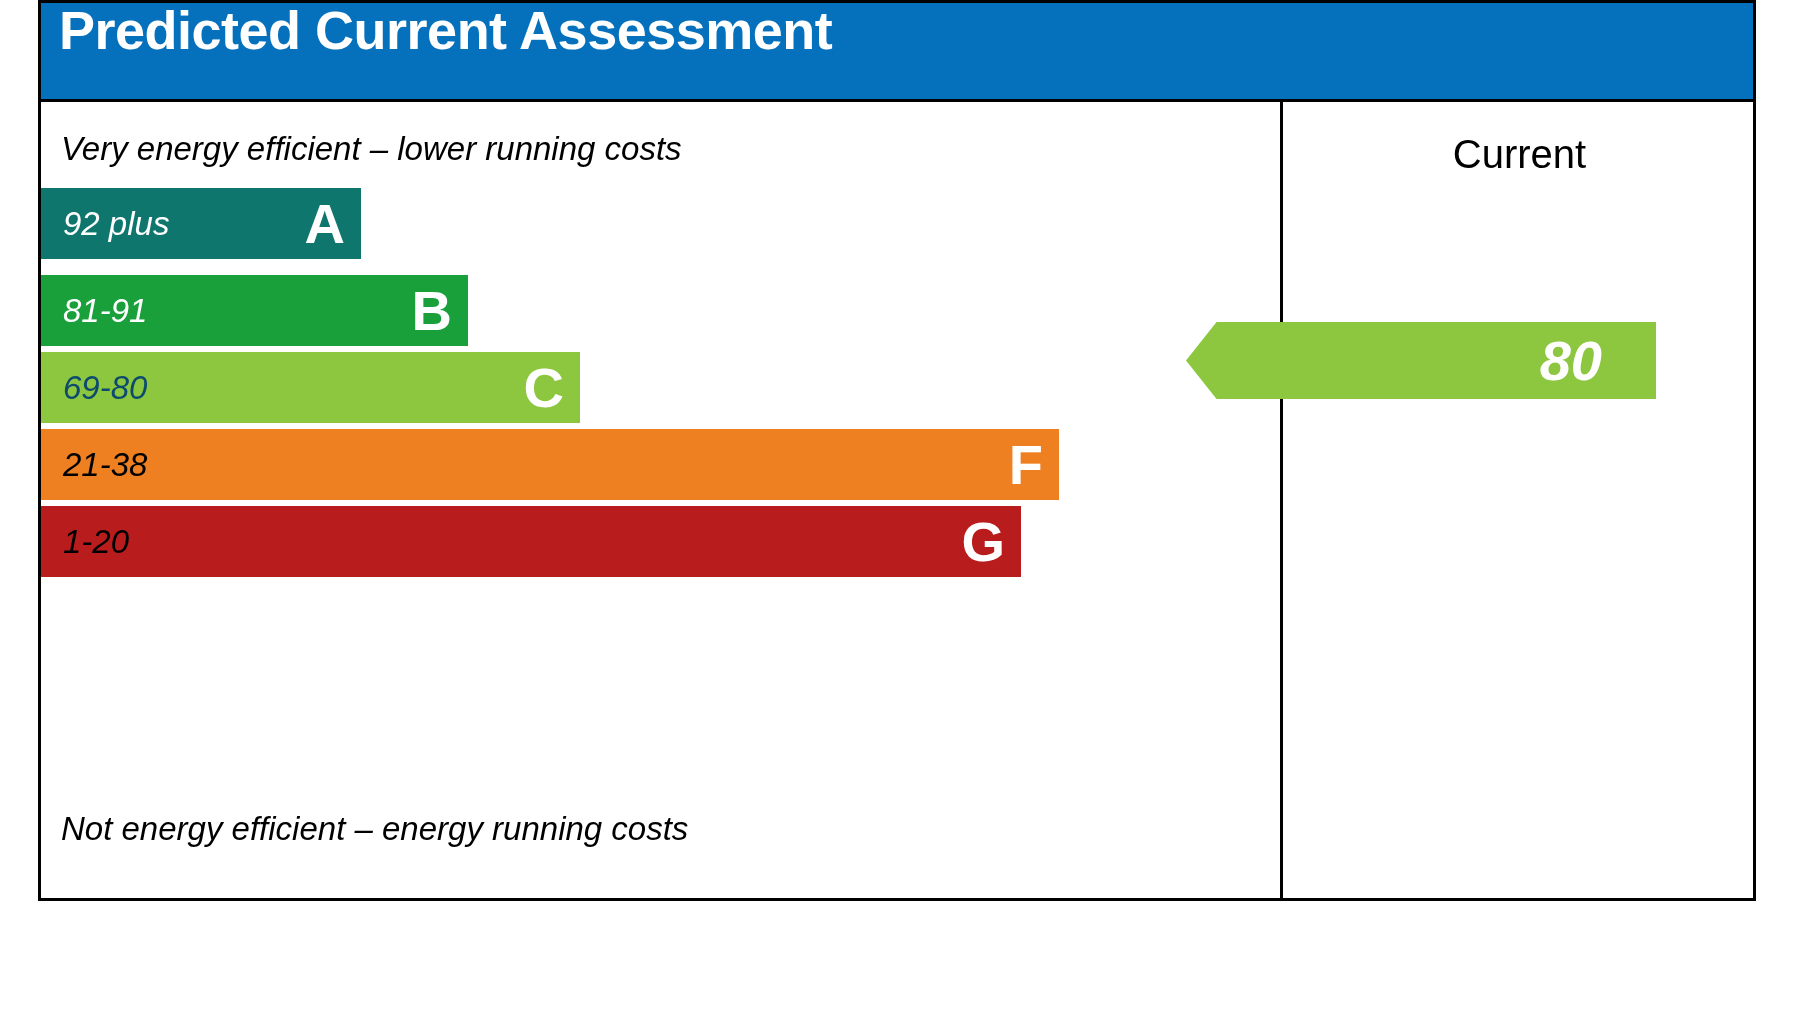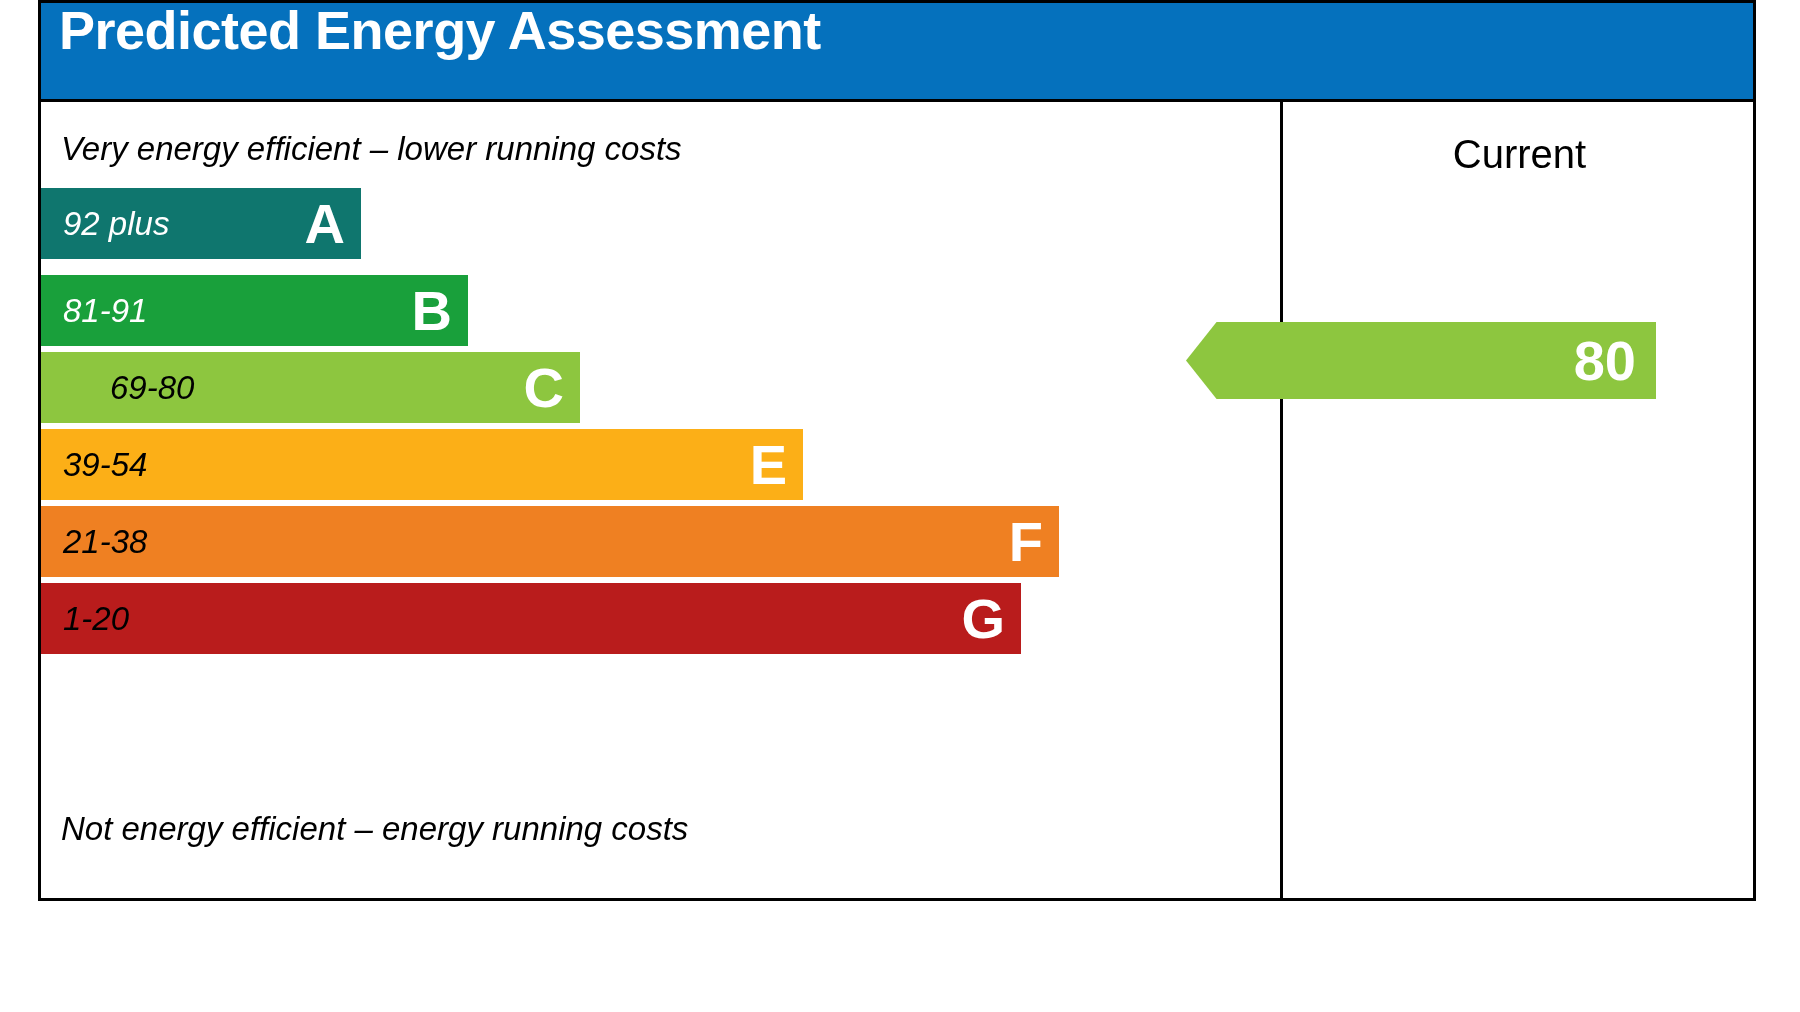--- a/index.html
+++ b/index.html
@@ -129,61 +129,58 @@
     color: #000000;
   }
 
   .rating-arrow {
     position: absolute;
     height: 77px;
     display: flex;
     align-items: center;
     justify-content: flex-end;
     box-sizing: border-box;
-    padding-right: 20px;
+    padding-right: 54px;
     clip-path: polygon(0% 50%, 6.5% 0%, 100% 0%, 100% 100%, 6.5% 100%);
+    font-style: italic;
   }
   .rating-arrow .value {
     font-size: 56px;
     font-weight: bold;
     color: #ffffff;
     line-height: 1;
   }
 </style>
 </head>
 <body>
 
 <div id="epc-chart">
 
   <div class="banner">
-    <div class="banner-title">Predicted Energy Assessment</div>
+    <div class="banner-title">Predicted Current Assessment</div>
   </div>
 
   <div class="body-area">
 
     <div class="left-pane">
 
       <div class="caption caption-top">Very energy efficient – lower running costs</div>
 
       <div class="bands" id="bands-container">
           <div class="band" style="width: 320px; background: #0f766e;">
             <span class="band-range" style="color: rgb(255, 255, 255);">92 plus</span>
             <span class="band-letter">A</span>
           </div>
           <div class="band" style="width: 427px; background: rgb(25, 160, 59); margin-top: 16px;">
             <span class="band-range" style="color: rgb(255, 255, 255);">81-91</span>
             <span class="band-letter">B</span>
           </div>
           <div class="band" style="width: 539px; background: rgb(141, 198, 63);">
-            <span class="band-range" style="color: #000000; margin-left: 47px;">69-80</span>
+            <span class="band-range" style="color: #0c4a6e;">69-80</span>
             <span class="band-letter">C</span>
-          </div>
-          <div class="band" style="width: 762px; background: rgb(252, 175, 23);">
-            <span class="band-range" style="color: rgb(0, 0, 0);">39-54</span>
-            <span class="band-letter">E</span>
           </div>
           <div class="band" style="width: 1018px; background: rgb(239, 128, 34);">
             <span class="band-range" style="color: rgb(0, 0, 0);">21-38</span>
             <span class="band-letter">F</span>
           </div>
           <div class="band" style="width: 980px; background: #b91c1c;">
             <span class="band-range" style="color: rgb(0, 0, 0);">1-20</span>
             <span class="band-letter">G</span>
           </div>
         </div>

